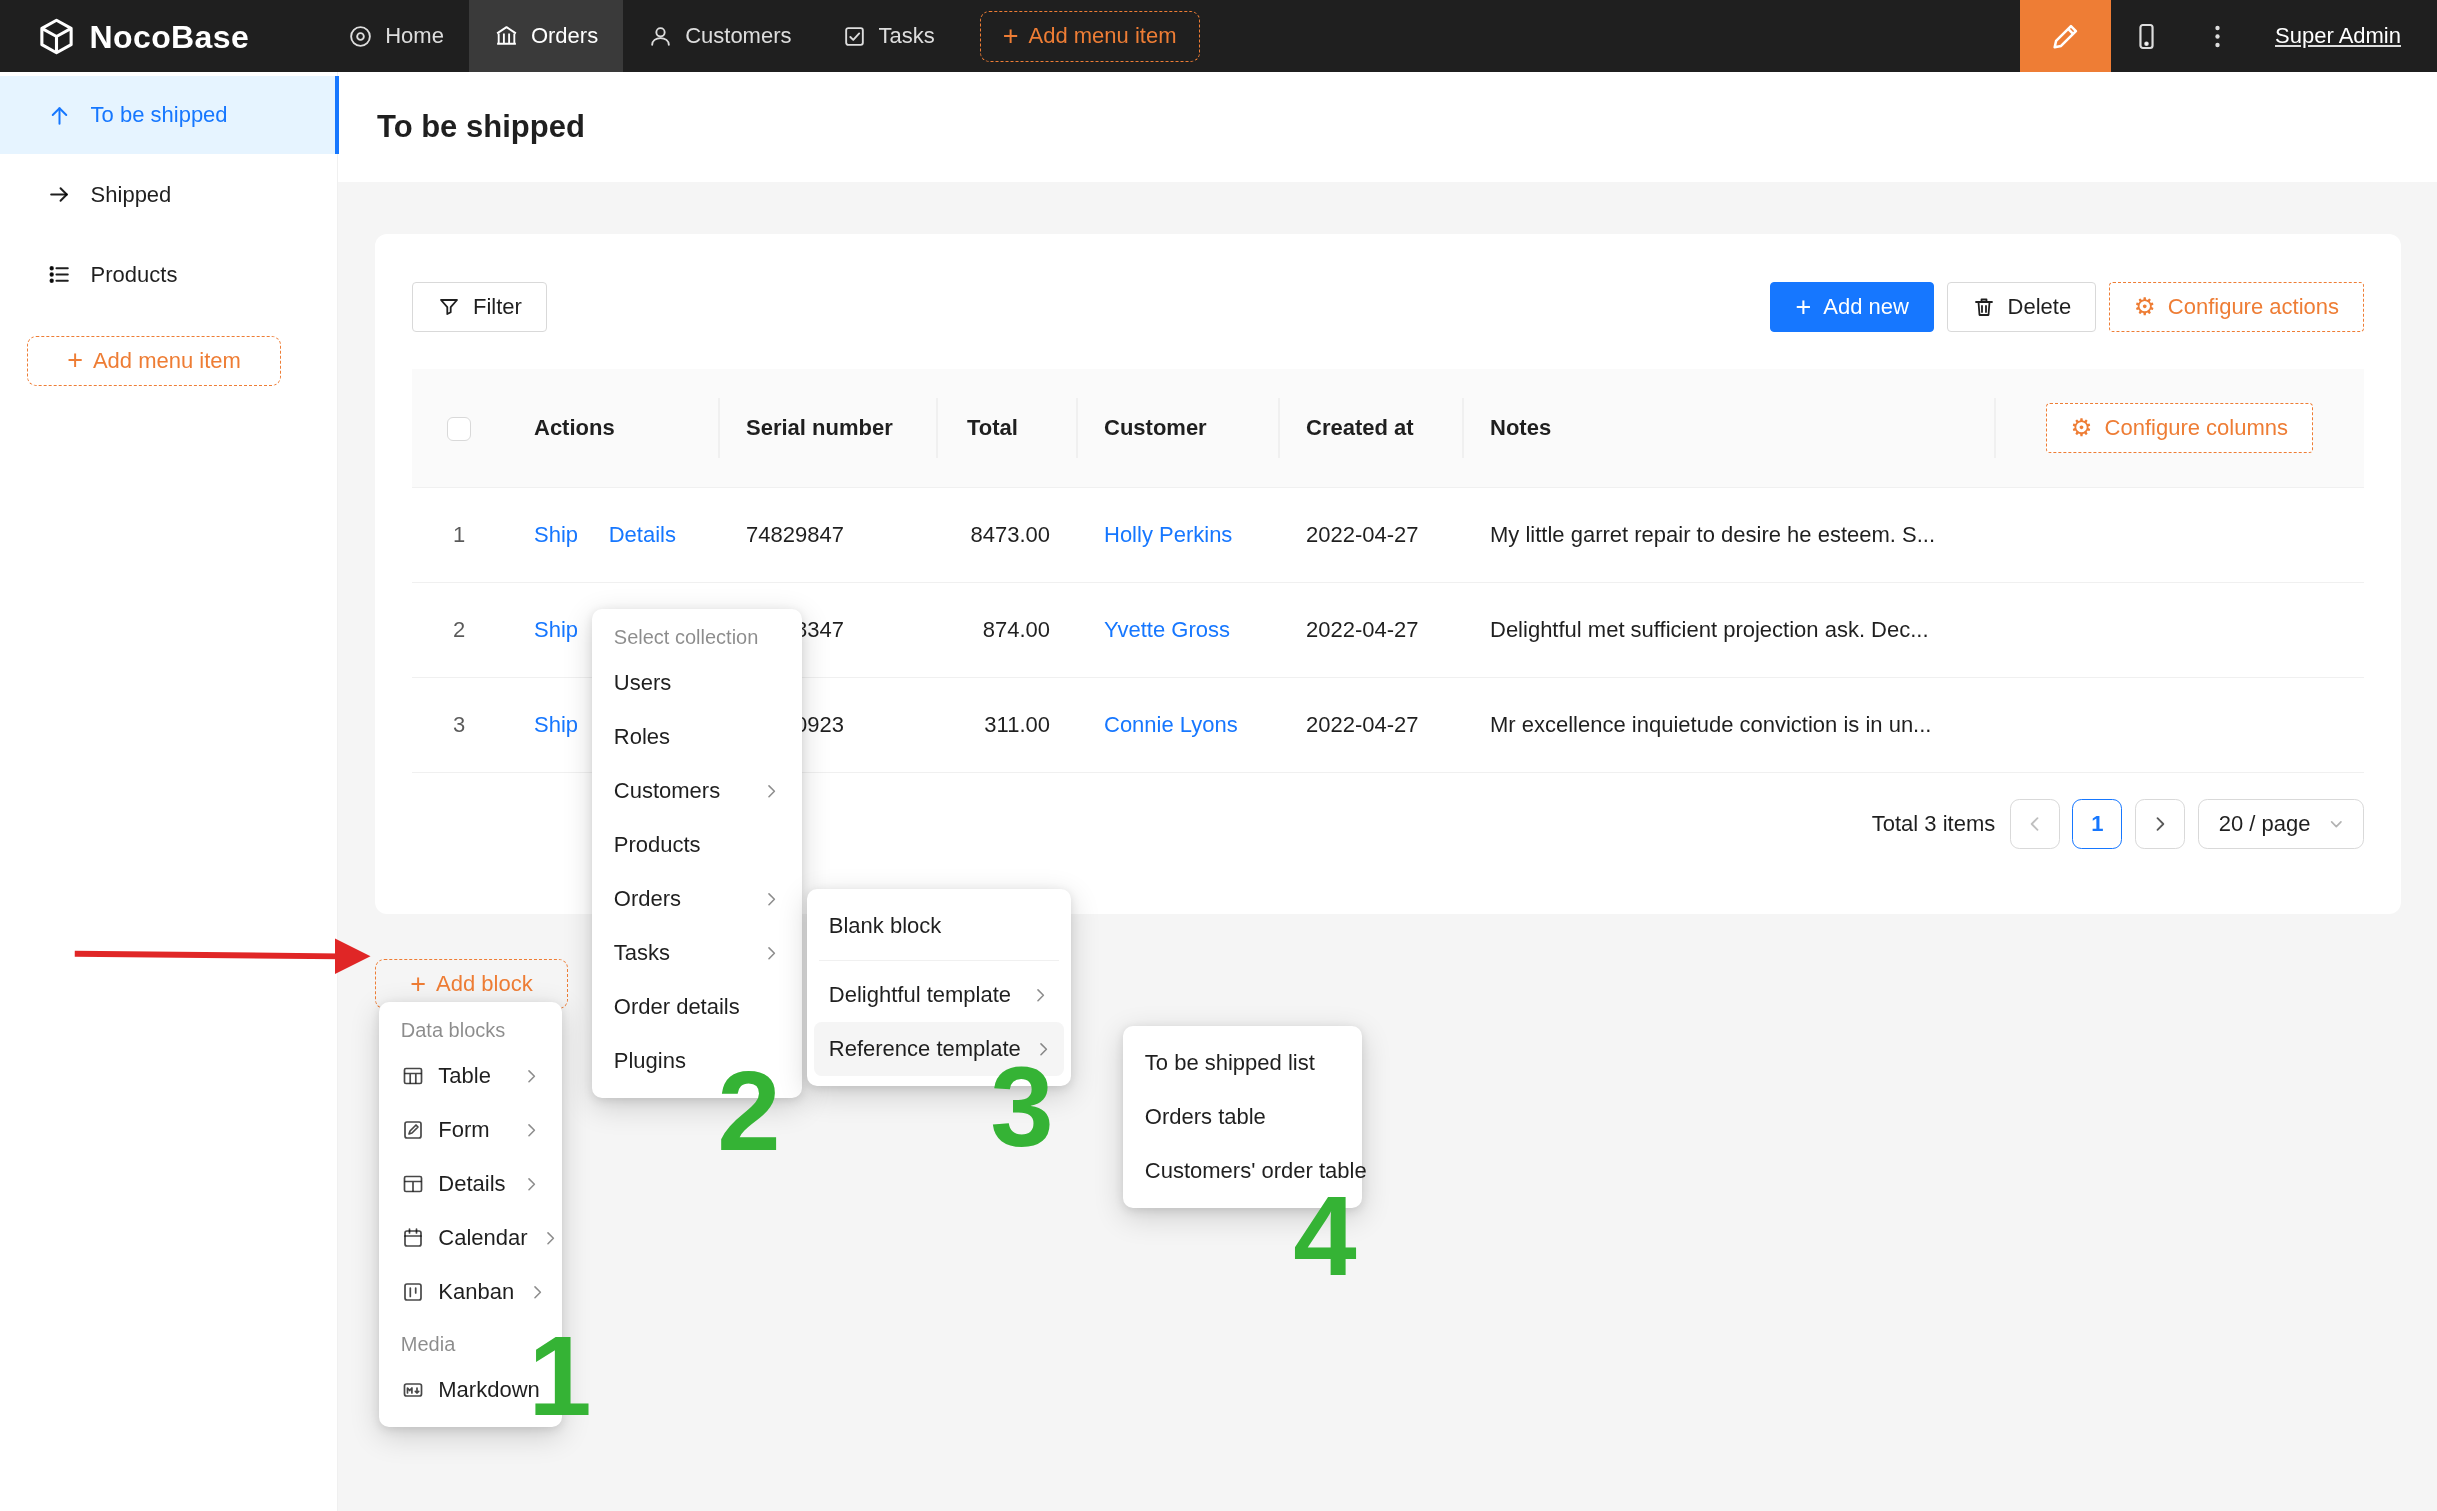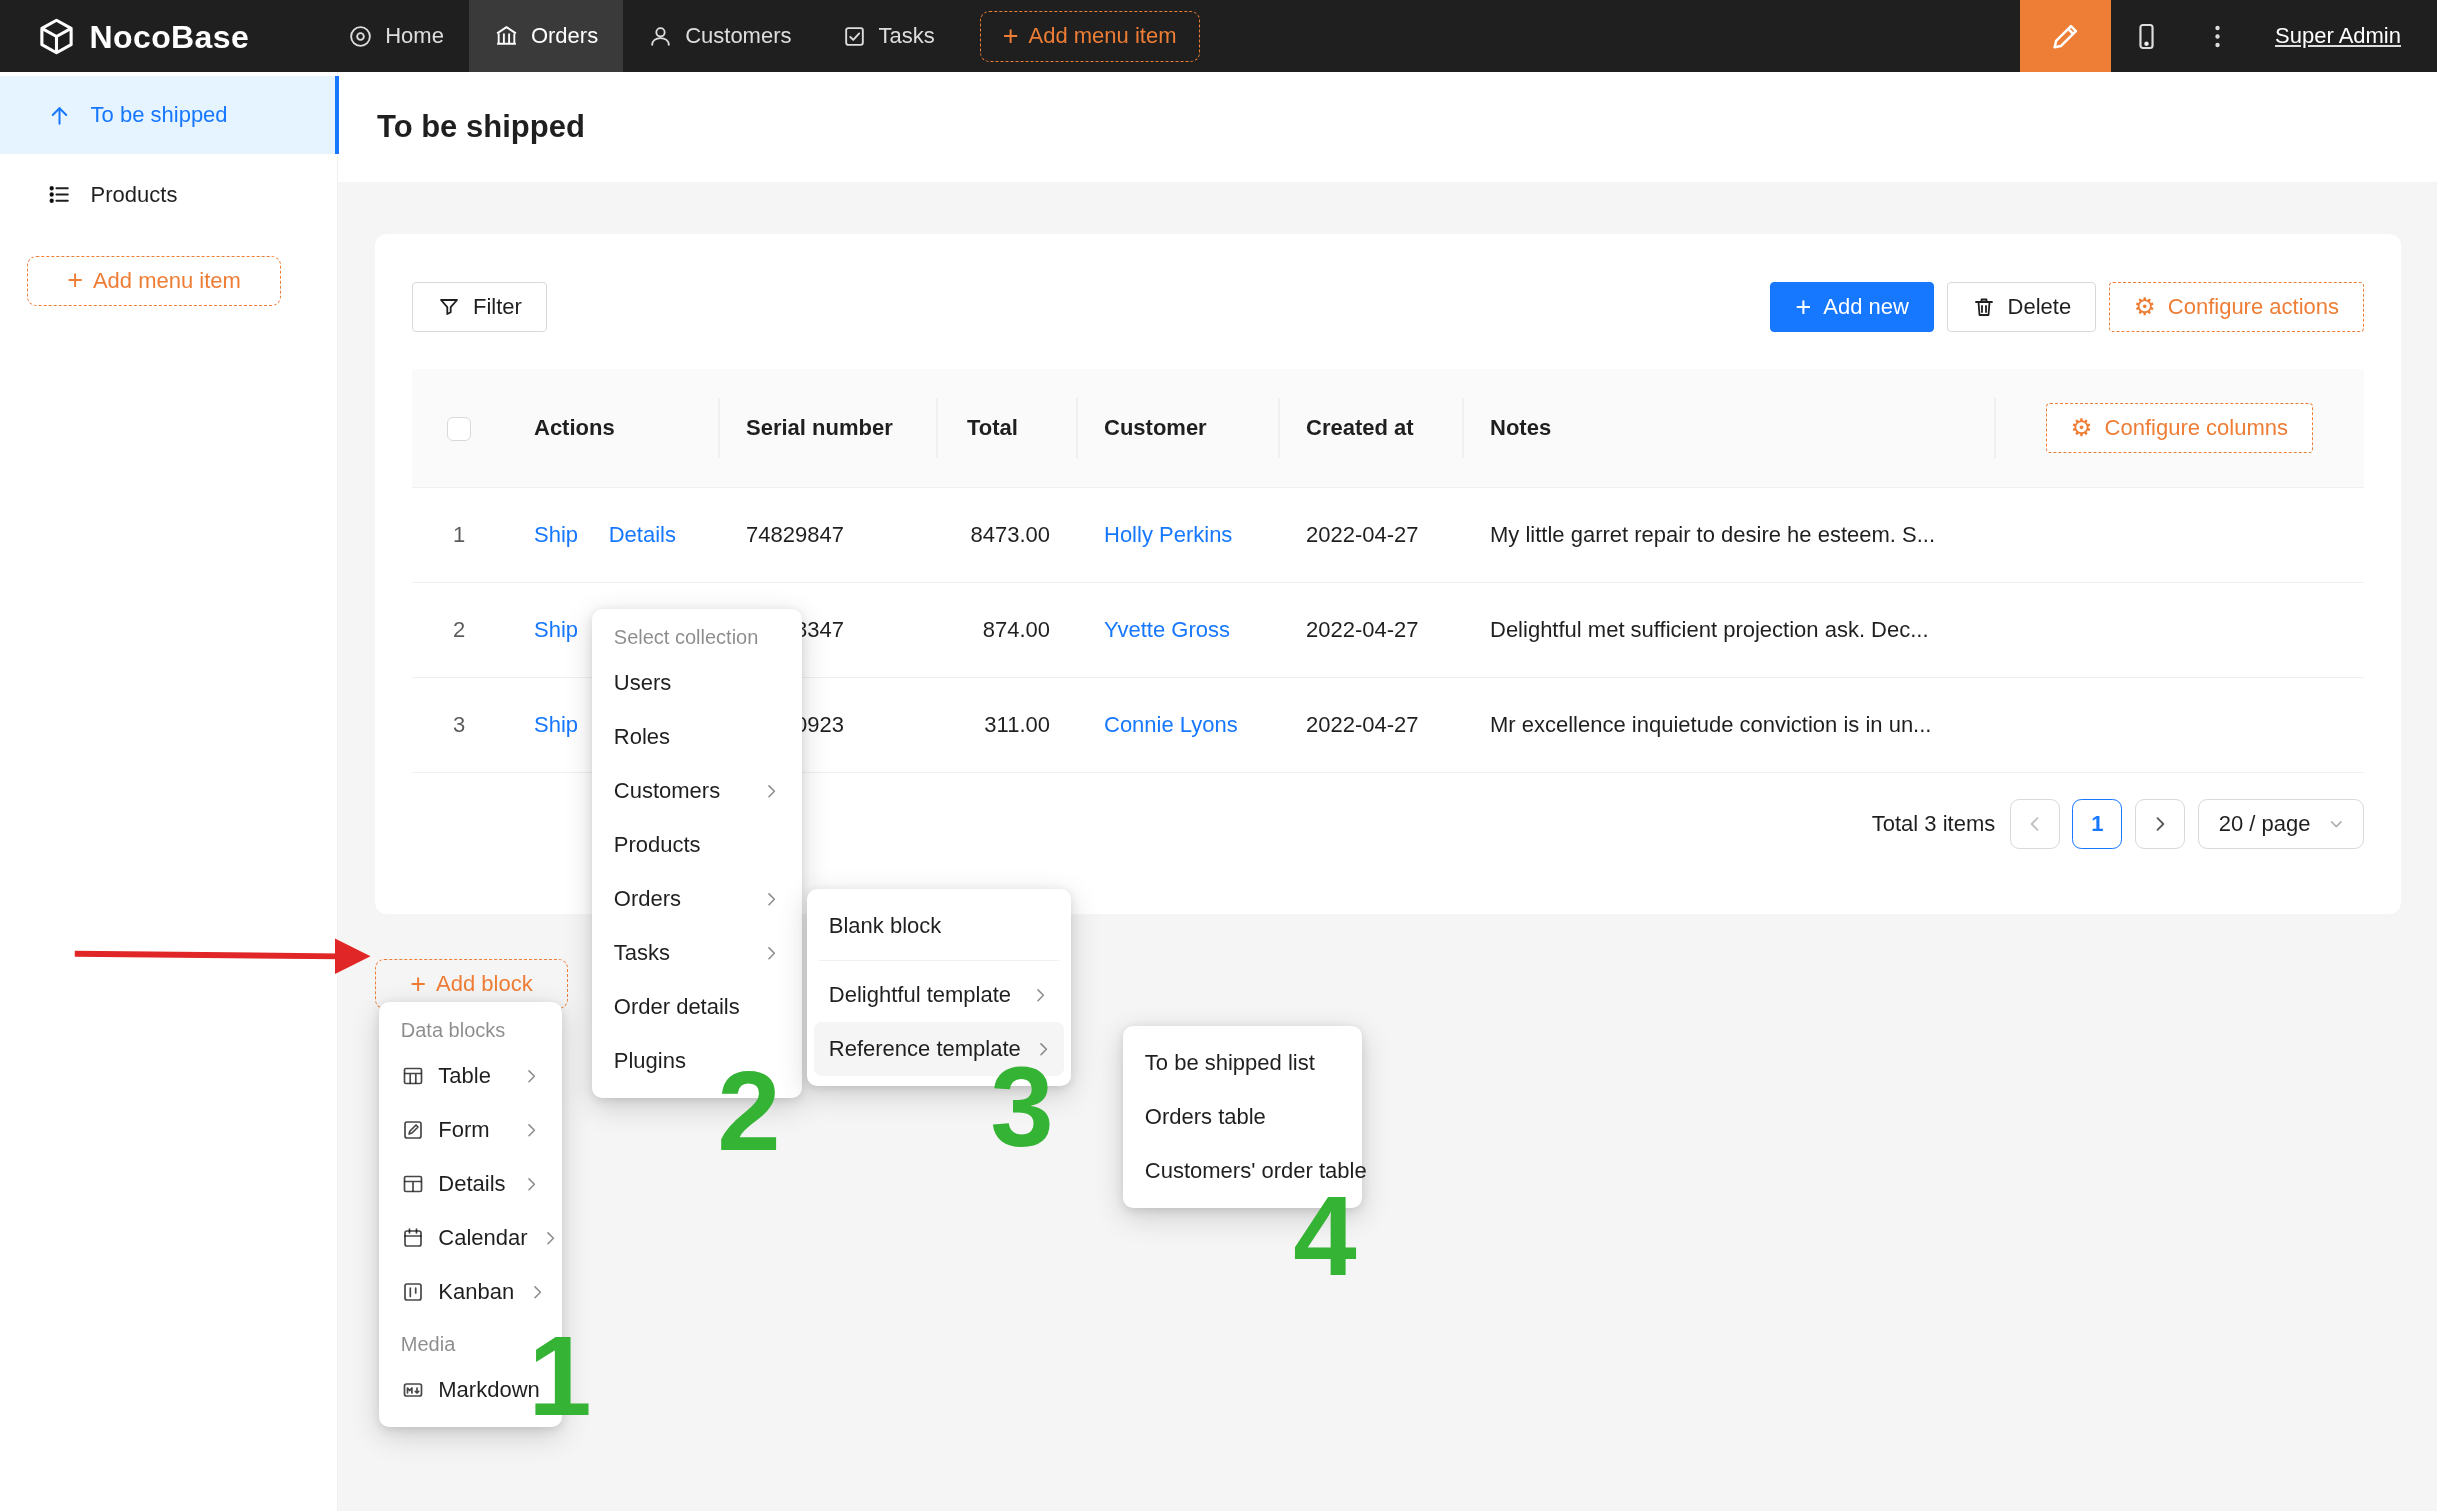--- a/index.html
+++ b/index.html
@@ -205,20 +205,29 @@
 
 <aside class="sidebar">
   <div class="side-item active">
     <span class="icn">
       <svg viewBox="0 0 24 24" fill="none" stroke="currentColor" stroke-width="1.9" stroke-linecap="round" stroke-linejoin="round">
           <path d="M12 20V5"></path>
           <path d="M5.5 11.5L12 5l6.5 6.5"></path>
         </svg>
     </span>
     <span>To be shipped</span>
+  </div>
+  <div class="side-item">
+    <span class="icn">
+      <svg viewBox="0 0 24 24" fill="none" stroke="currentColor" stroke-width="1.9" stroke-linecap="round" stroke-linejoin="round">
+          <path d="M4 12h15"></path>
+          <path d="M13 6l6 6-6 6"></path>
+        </svg>
+    </span>
+    <span>Shipped</span>
   </div>
   <div class="side-item">
     <span class="icn">
       <svg viewBox="0 0 24 24" fill="none" stroke="currentColor" stroke-width="1.8" stroke-linecap="round">
           <path d="M9 6h11M9 12h11M9 18h11"></path>
           <circle cx="4.5" cy="6" r="1.2" fill="currentColor"></circle>
           <circle cx="4.5" cy="12" r="1.2" fill="currentColor"></circle>
           <circle cx="4.5" cy="18" r="1.2" fill="currentColor"></circle>
         </svg>
     </span>

